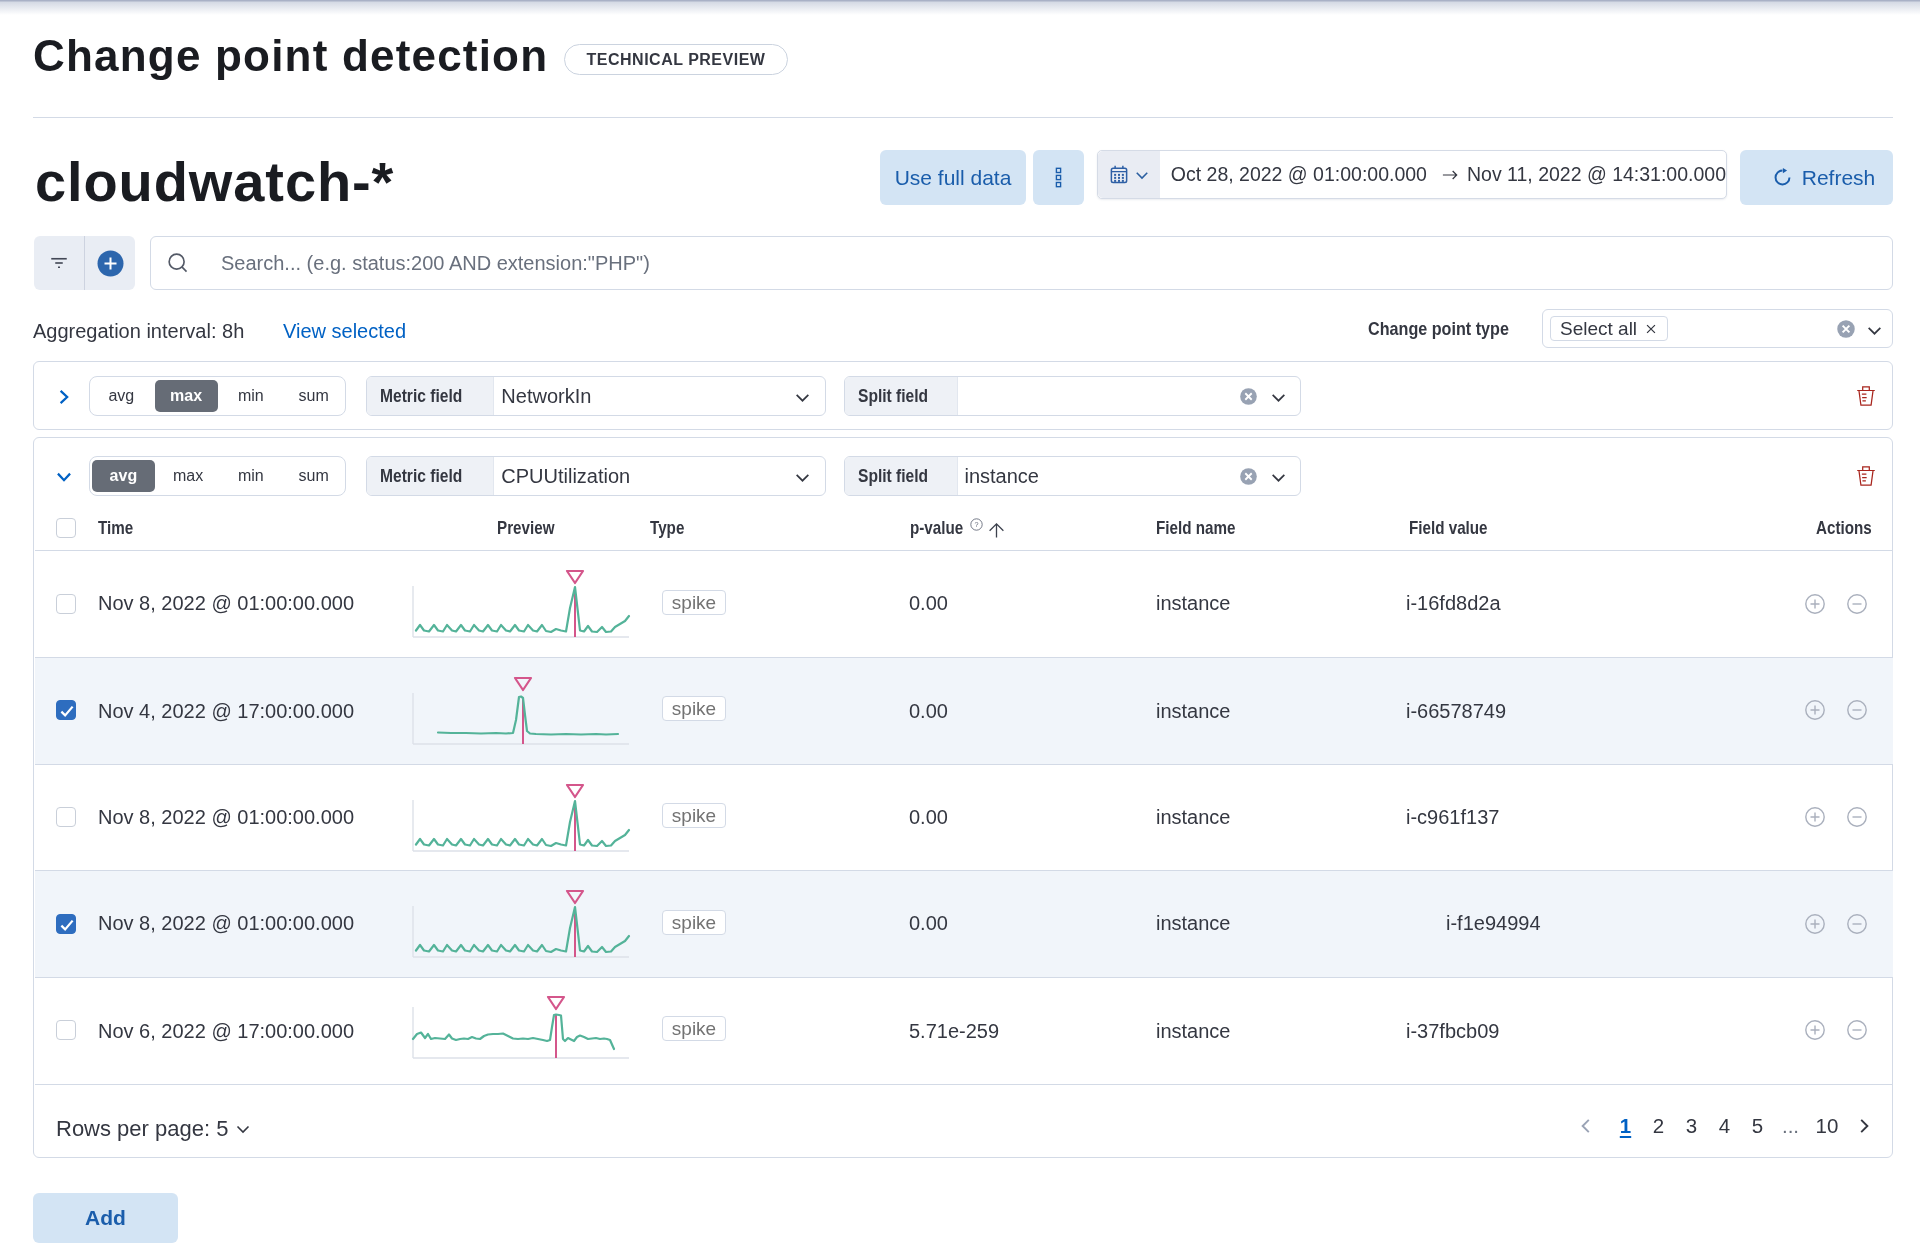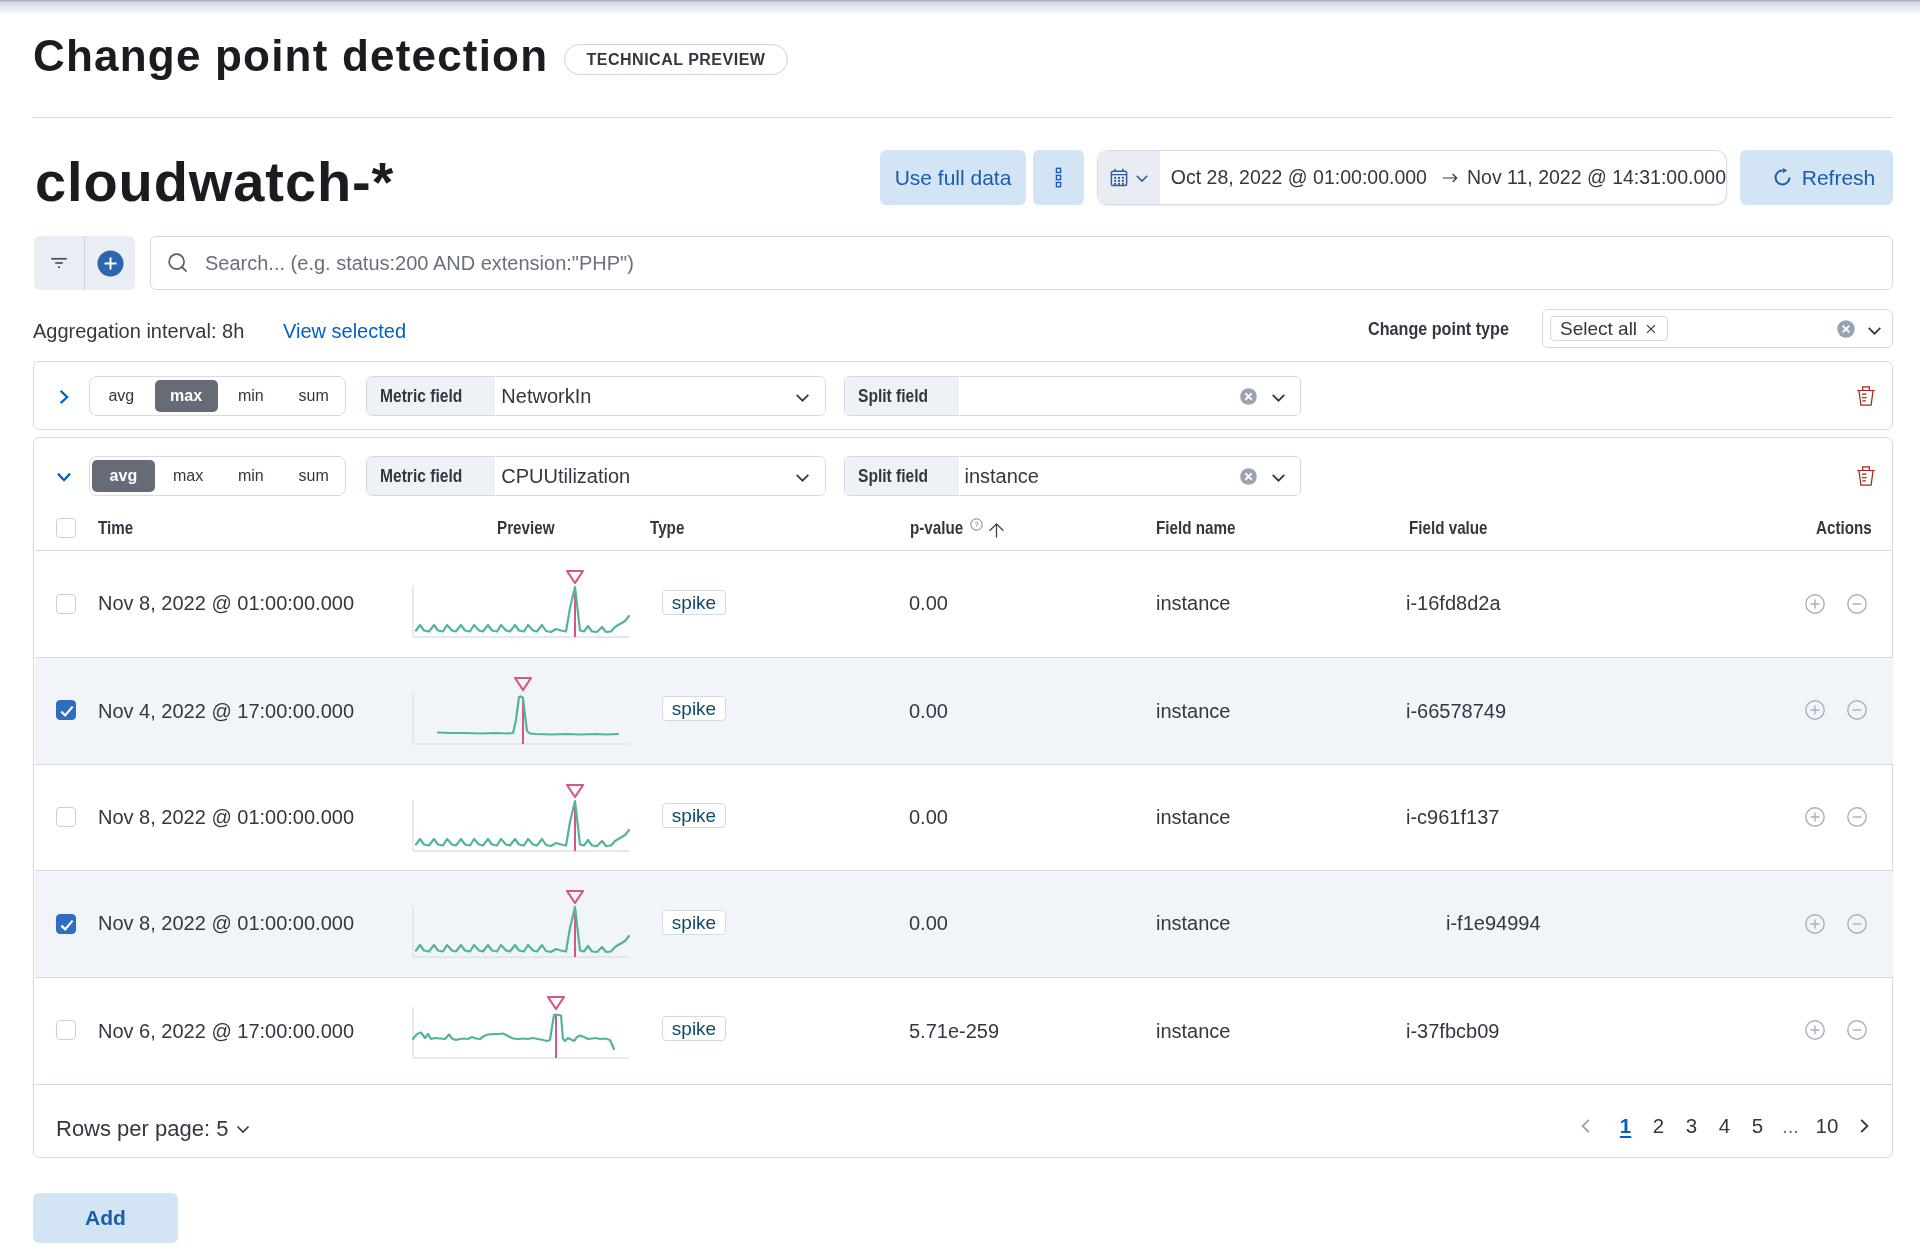--- a/index.html
+++ b/index.html
@@ -12,32 +12,32 @@
   .badge-tp { left:564px; top:44px; width:224px; height:31px; border:1.5px solid #cbd3df; border-radius:16px;
     font-size:16px; font-weight:700; letter-spacing:0.5px; color:#343741; display:flex; align-items:center; justify-content:center; }
   .hr1 { left:33px; top:117px; width:1860px; height:1px; background:#d3dae6; }
   .h2 { left:35px; top:149px; font-size:56px; font-weight:700; color:#1a1c21; letter-spacing:0.9px; }
 
   
   .btn-blue { background:#d3e4f4; color:#1a5dab; border-radius:6px; display:flex; align-items:center; justify-content:center;
      font-size:21px; font-weight:500; }
   .usefull { left:880px; top:150px; width:146px; height:55px; }
   .dots { left:1033px; top:150px; width:51px; height:55px; }
-  .picker { left:1097px; top:150px; width:630px; height:55px; border:1px solid #d5dbe6; border-radius:11px; background:#fff;
+  .picker { left:1097px; top:150px; width:630px; height:49px; border:1px solid #d5dbe6; border-radius:5px; background:#fff;
     box-shadow:0 1px 2px rgba(152,162,179,0.2); display:flex; }
   .picker .cal { width:66px; height:100%; background:#e9ecf3; border-radius:5px 0 0 5px; display:flex; align-items:center; justify-content:center; gap:6px; }
   .picker .dates { flex:1; display:flex; align-items:center; font-size:19.5px; color:#343741; white-space:nowrap; }
   .refresh { left:1740px; top:150px; width:153px; height:55px; gap:9px; padding-left:14px; }
 
   
   .icongrp { left:34px; top:236px; width:101px; height:54px; background:#e9edf4; border-radius:6px; display:flex; }
   .icongrp .half { width:50px; height:100%; display:flex; align-items:center; justify-content:center; }
   .icongrp .div { width:1px; height:100%; background:#cdd3e0; }
   .search { left:150px; top:236px; width:1743px; height:54px; background:#fff; border:1px solid #d3dae6; border-radius:6px;
-    display:flex; align-items:center; }
+    display:flex; align-items:center;gap:16px; }
   .search .ph { color:#69707d; font-size:20px; margin-left:15px; }
 
   
   .aggtext { left:33px; top:320px; font-size:20px; color:#343741; }
   .viewsel { left:283px; top:320px; font-size:20px; color:#0061c4; font-weight:400; }
   .cptlabel { left:1368px; top:318px; font-size:19px; font-weight:700; color:#343741; transform:scaleX(0.85); transform-origin:0 50%; }
   .combo { left:1542px; top:309px; width:351px; height:39px; background:#fff; border:1px solid #d3dae6; border-radius:6px; }
   .chip { position:absolute; left:7px; top:6px; height:25px; padding:0 9px; border:1px solid #d3dae6; border-radius:4px;
     background:#fff; font-size:19px; color:#343741; display:flex; align-items:center; gap:7px; }
 
@@ -56,21 +56,21 @@
   .fgroup .val { display:flex; align-items:center; padding-left:7px; font-size:20px; color:#343741; flex:1; }
 
   
   .th { position:absolute; font-size:19px; font-weight:700; color:#343741; transform:scaleX(0.8); transform-origin:0 50%; white-space:nowrap; }
   .td { position:absolute; font-size:20px; color:#343741; }
   .rowline { position:absolute; left:10px; width:1840px; height:1px; background:#d3dae6; }
   .rowsel { position:absolute; left:1px; width:1858px; background:#f1f5fa; }
   .cb { position:absolute; width:20px; height:20px; border:1px solid #c9cfd9; border-radius:4px; background:#fff; }
   .cb.on { background:#2e6dbf; border-color:#2e6dbf; }
   .badge-spike { position:absolute; width:64px; height:25px; border:1px solid #d3dae6; border-radius:4px; background:#fff;
-    font-size:19px; color:#0c4a6e; display:flex; align-items:center; justify-content:center;text-align:right; }
+    font-size:19px; color:#737373; display:flex; align-items:center; justify-content:center;text-align:right; }
 
   .footer-rpp { position:absolute; left:22px; font-size:22px; color:#343741; display:flex; align-items:center; gap:7px; }
   .pag { position:absolute; right:19px; display:flex; align-items:center; font-size:20.5px; color:#343741; }
   .pag span { display:inline-block; text-align:center; }
 
   .addbtn { left:33px; top:1193px; width:145px; height:50px; font-weight:600; }
 </style>
 </head>
 <body>
 <div id="app">

